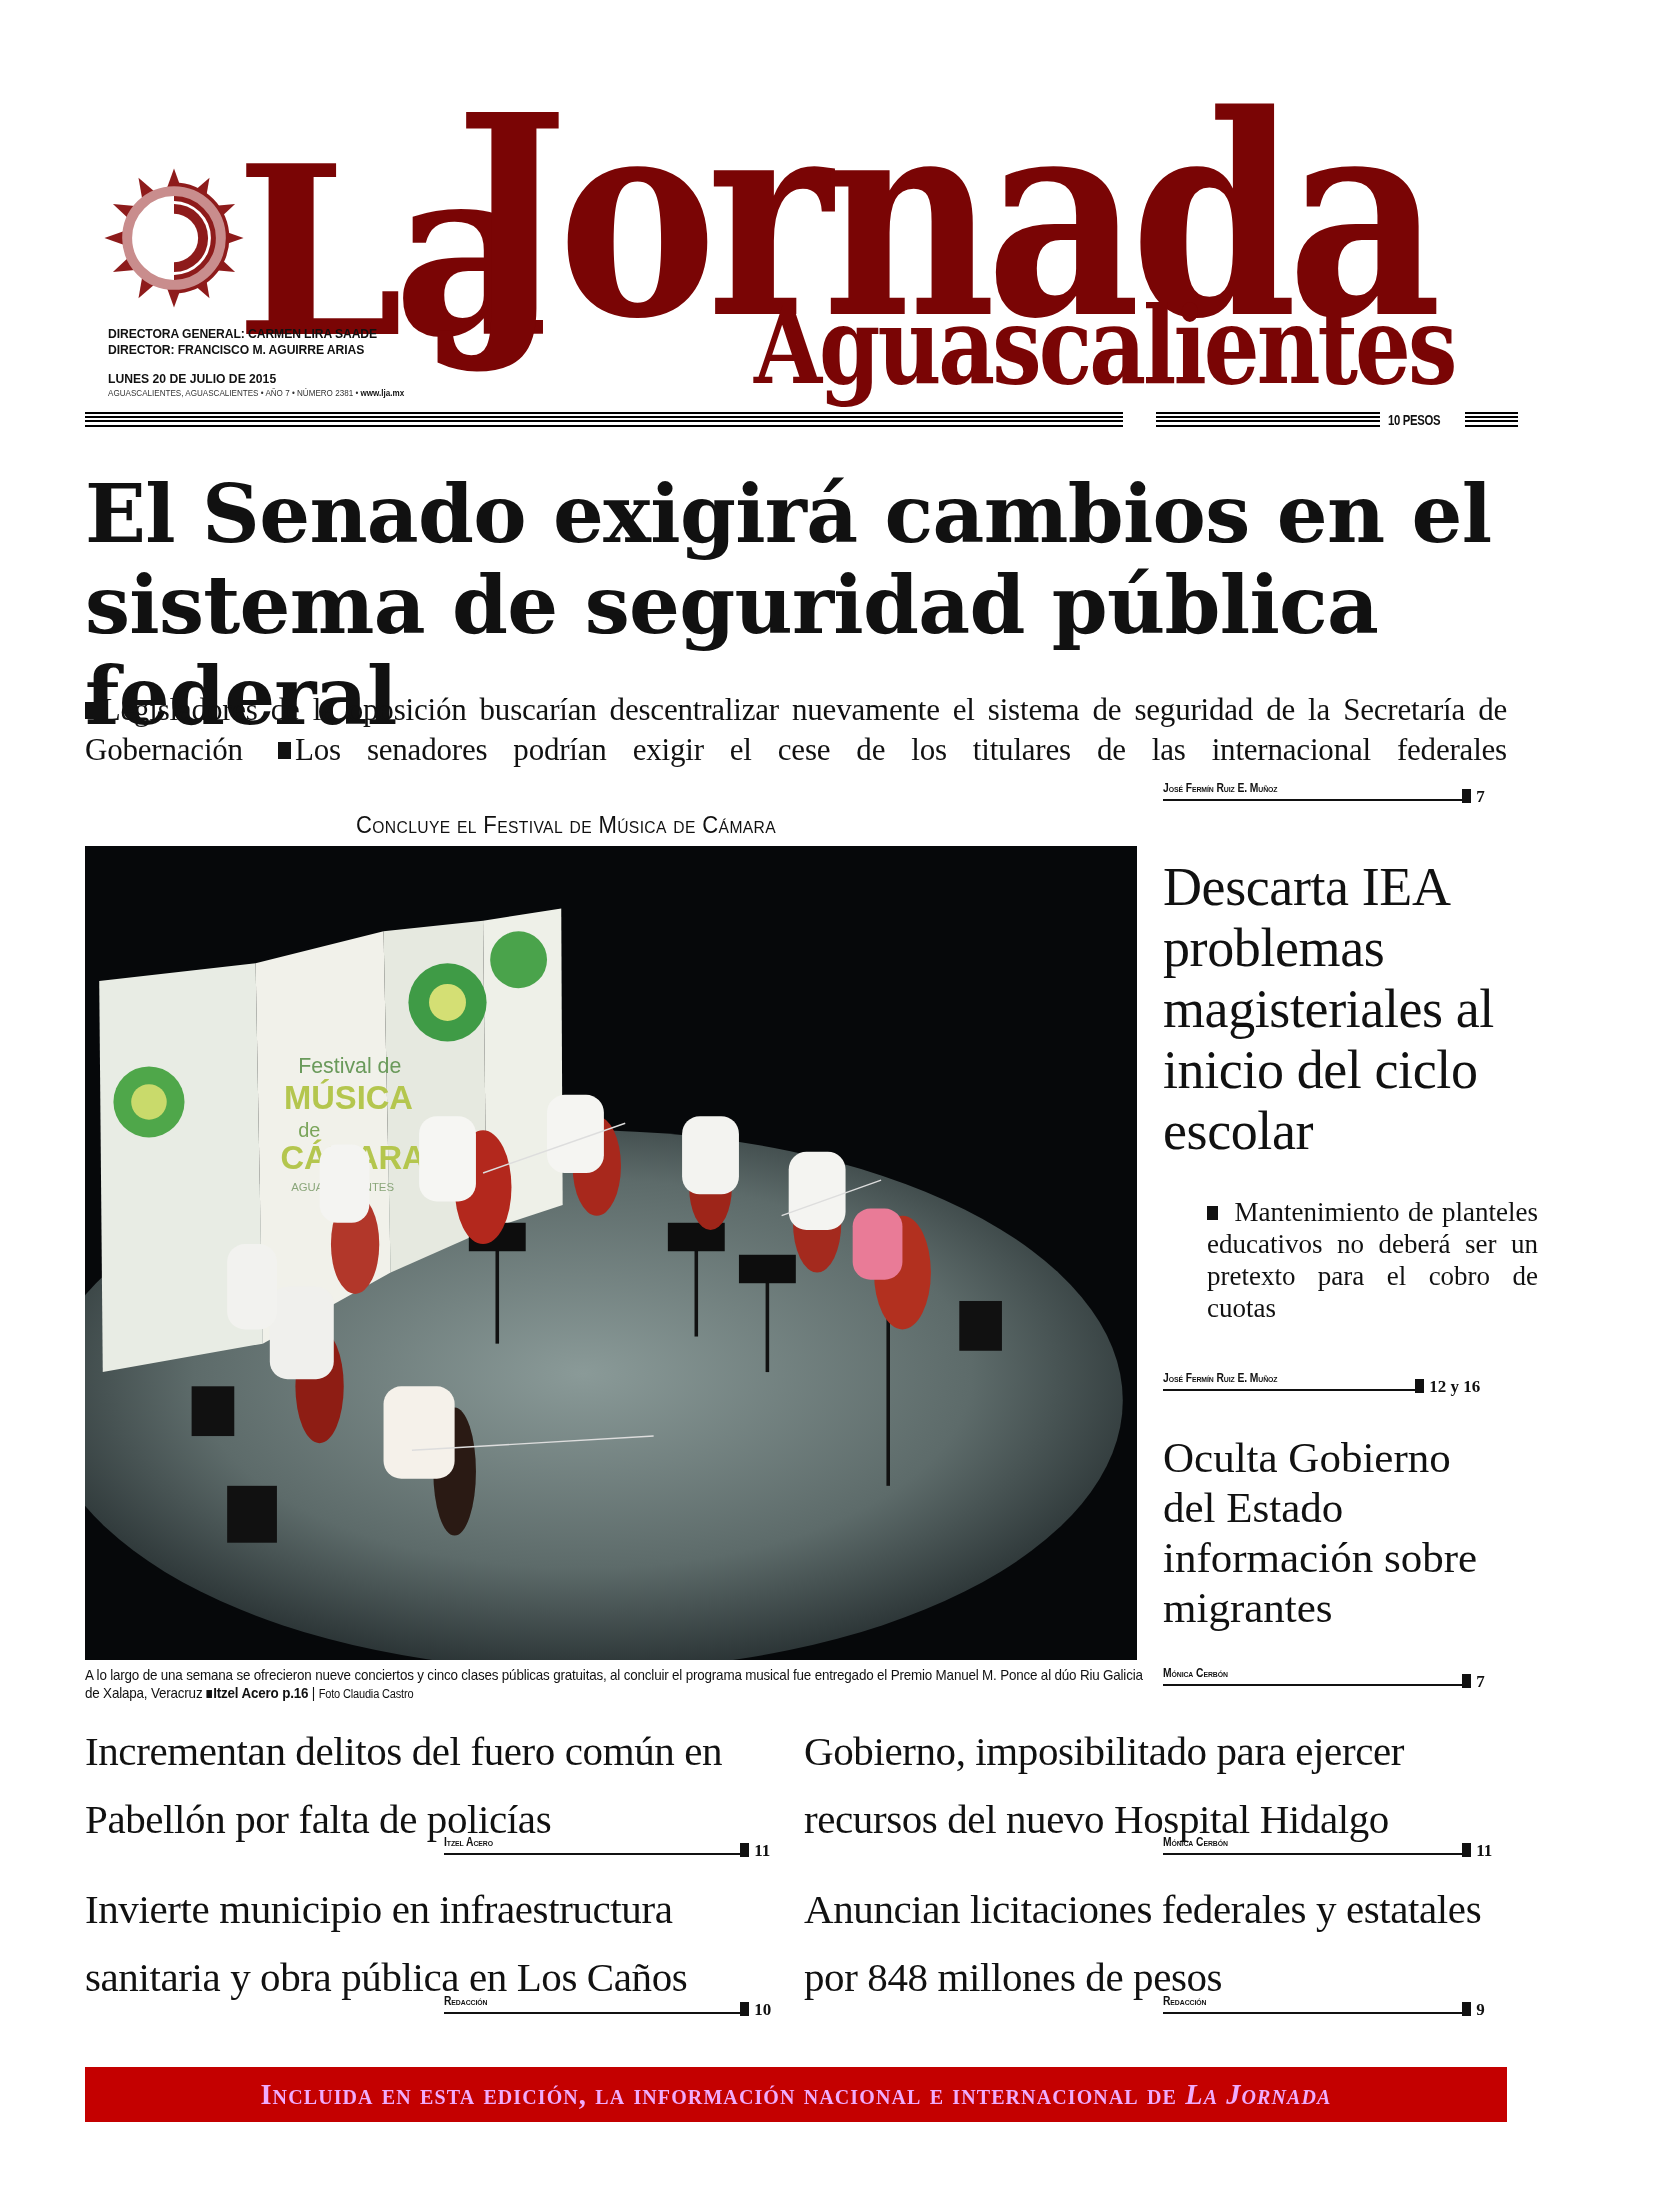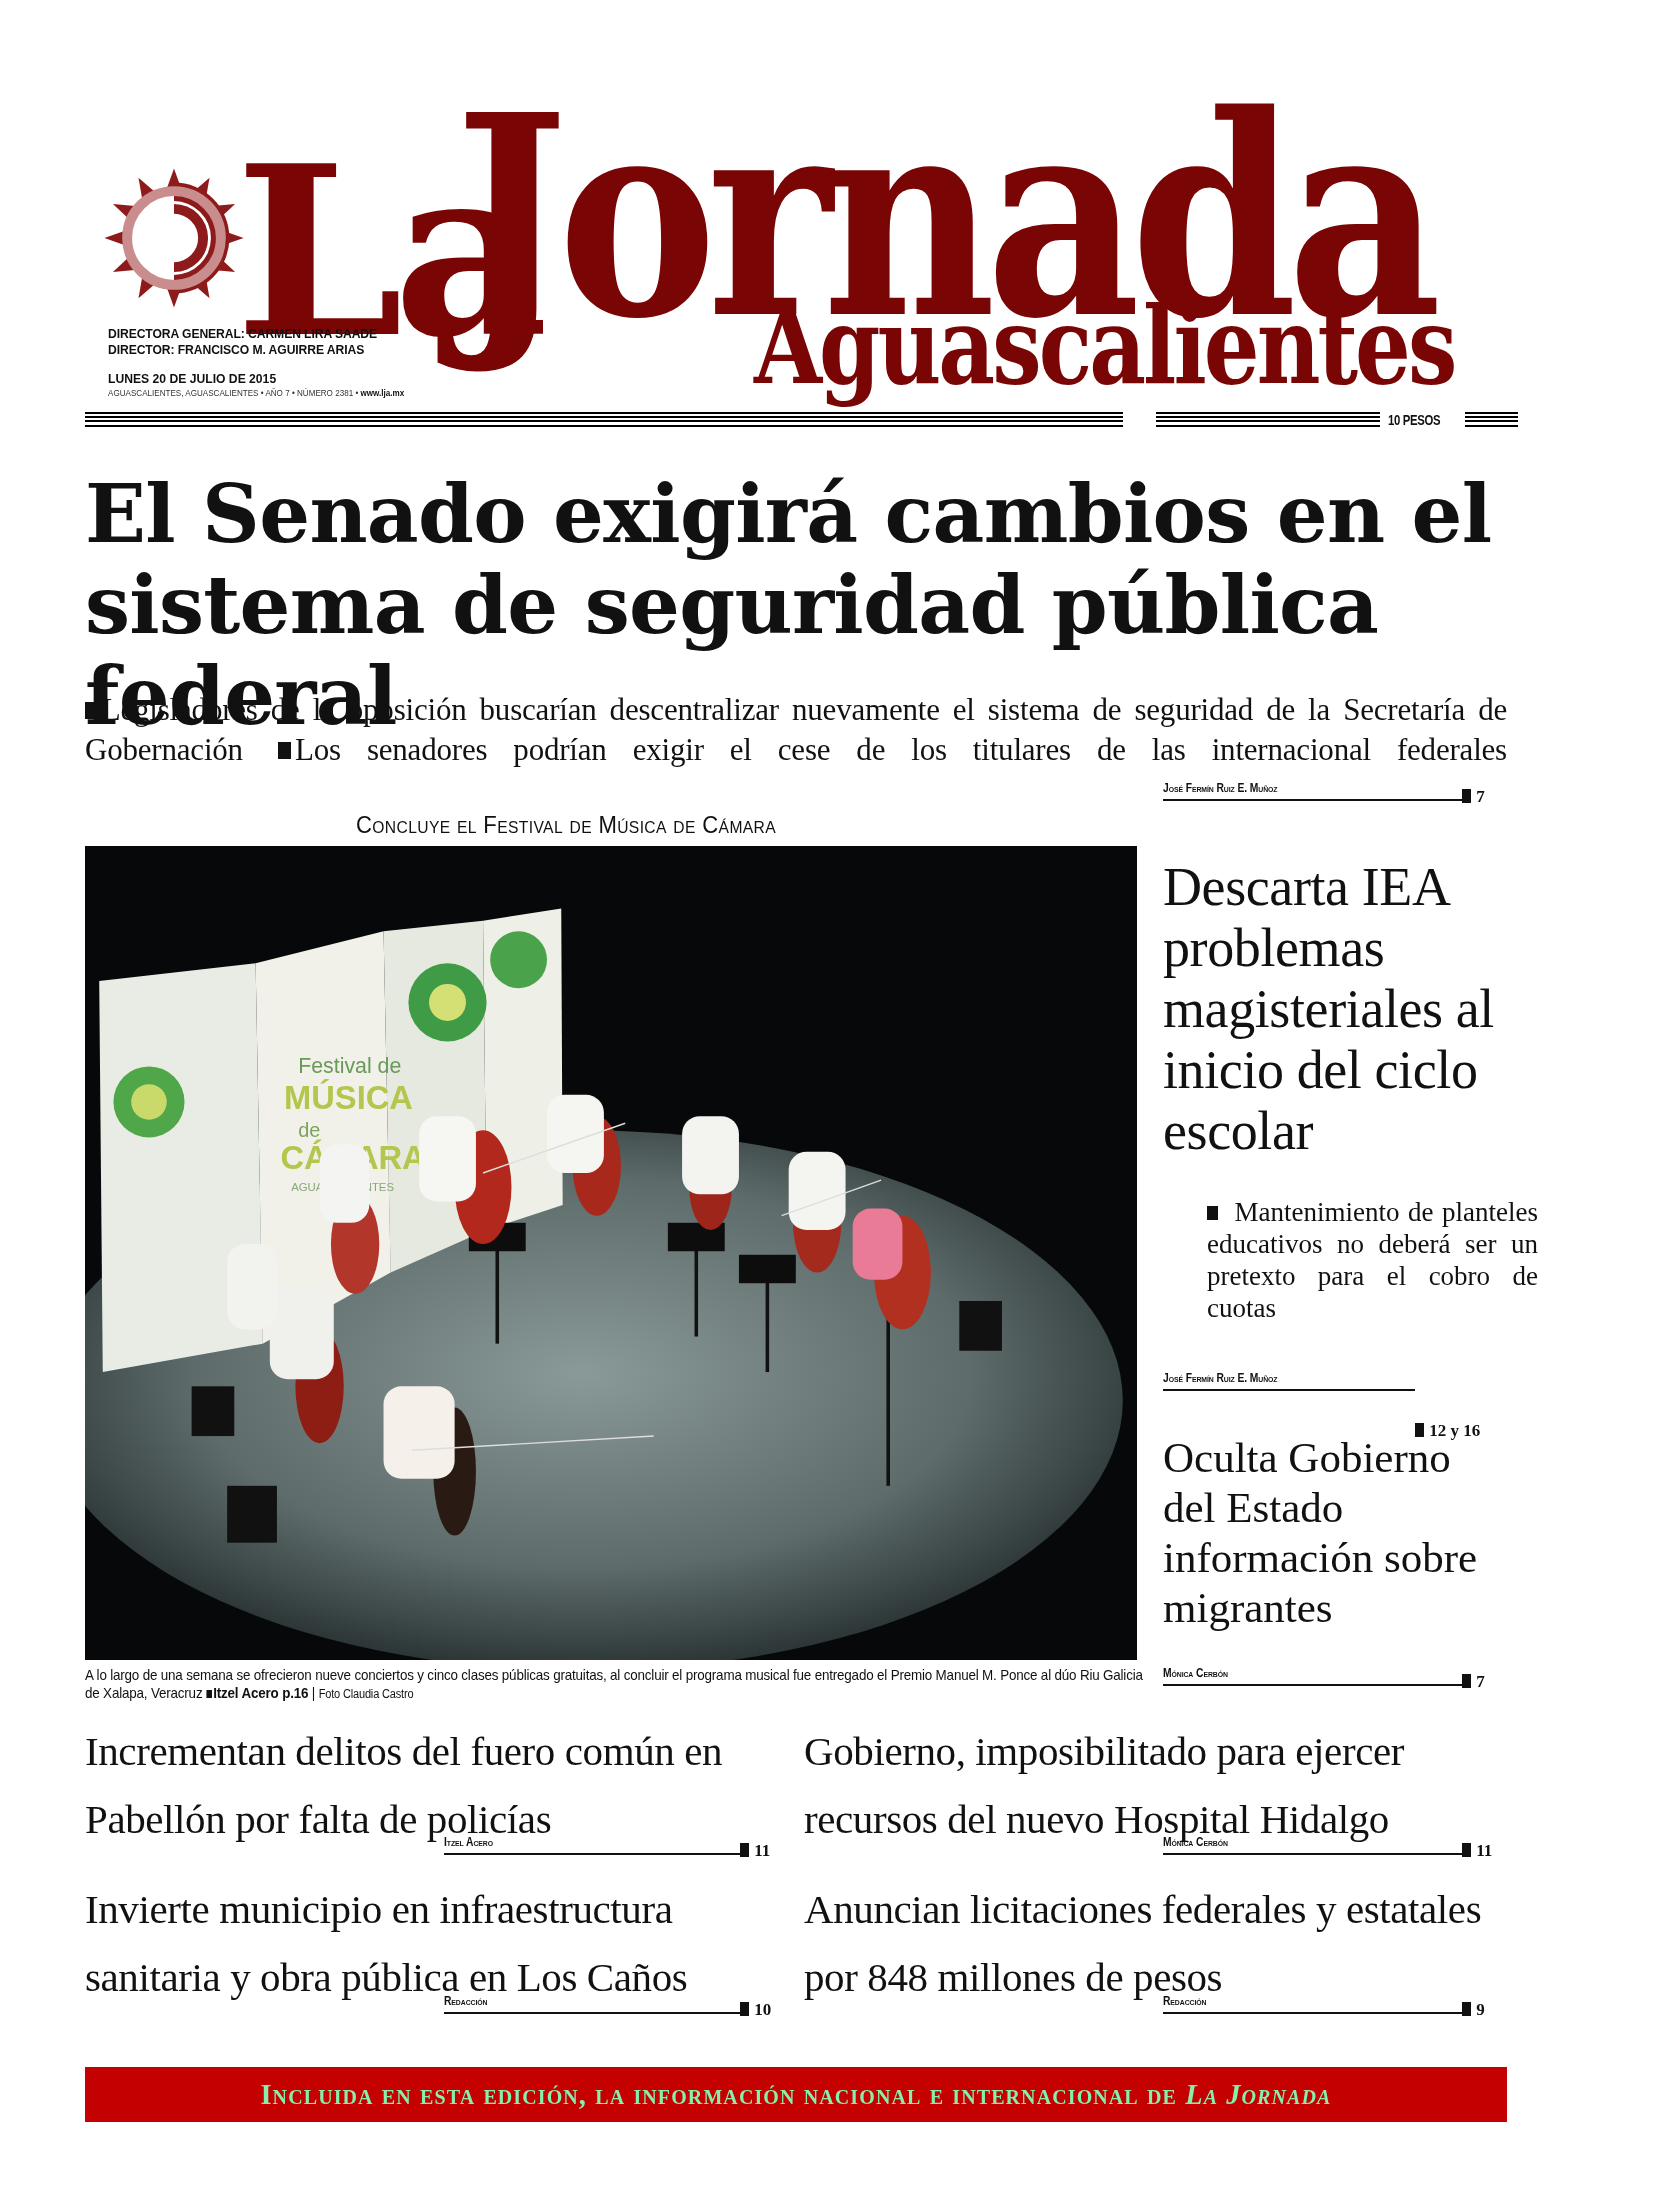--- a/index.html
+++ b/index.html
@@ -48,21 +48,21 @@
   
   .side-headline { font-family: "Liberation Serif", serif; font-size: 54px; line-height: 61px; letter-spacing: -0.4px; }
   .side-deck { font-family: "Liberation Serif", serif; font-size: 27px; line-height: 32px; text-align: justify; margin-left: 44px; }
   .side-headline-2 { font-family: "Liberation Serif", serif; font-size: 43px; line-height: 50px; }
 
   
   .story-head { font-family: "Liberation Serif", serif; font-size: 41px; line-height: 68px; letter-spacing: -0.4px; }
 
   
   .banner { left: 85px; top: 2067px; width: 1422px; height: 55px; background: #c40000; display: flex; align-items: center; justify-content: center; }
-  .banner-text { color: #86efac; font-family: "Liberation Serif", serif; font-weight: bold; font-size: 28.4px; font-variant: small-caps; letter-spacing: 1.1px; white-space: nowrap; }
+  .banner-text { color: #f0abfc; font-family: "Liberation Serif", serif; font-weight: bold; font-size: 28.4px; font-variant: small-caps; letter-spacing: 1.1px; white-space: nowrap; }
   .banner-text i { font-weight: bold; }
 </style>
 </head>
 <body>
 
 <svg class="abs logo-sun" viewBox="0 0 200 200">
   <g fill="#8e1b1b">
     <polygon points="100,2 110,30 90,30"></polygon>
     <polygon points="150,15 145,44 128,34"></polygon>
     <polygon points="186,52 165,72 155,55"></polygon>
@@ -207,21 +207,21 @@
 </div>
 
 <div class="abs side-headline" style="left:1163px; top:857px; width:341px;">Descarta IEA problemas magisteriales al inicio del ciclo escolar</div>
 <div class="abs side-deck" style="left:1163px; top:1196px; width:331px;">
   <span class="sq" style="margin-right:0.6em"></span><span>Mantenimiento de planteles educativos no deberá ser un pretexto para el cobro de cuotas</span>
 </div>
 <div class="abs" style="left:1163px; top:1371px; width:284px;">
   <div class="byline">José Fermín Ruiz E. Muñoz</div>
   <div class="byline-rule" style="width:252px; margin-top:3.6px;"></div>
 </div>
-<div class="abs pageref" style="left:1415px; top:1378px;margin-top:44px;"><span class="blk"></span><span>12 y 16</span></div>
+<div class="abs pageref" style="left:1415px; top:1378px;"><span class="blk"></span><span>12 y 16</span></div>
 
 <div class="abs side-headline-2" style="left:1163px; top:1433px; width:341px;">Oculta Gobierno del Estado información sobre migrantes</div>
 <div class="abs" style="left:1163px; top:1666px; width:313px;">
   <div class="byline">Mónica Cerbón</div>
   <div class="byline-rule" style="width:299px; margin-top:3.6px;"></div>
 </div>
 <div class="abs pageref" style="left:1462px; top:1673px;"><span class="blk"></span><span>7</span></div>
 
 <div class="abs story-head" style="left:85px; top:1717px; width:711px;">Incrementan delitos del fuero común en Pabellón por falta de policías</div>
 <div class="abs" style="left:444px; top:1835px; width:306px;">

